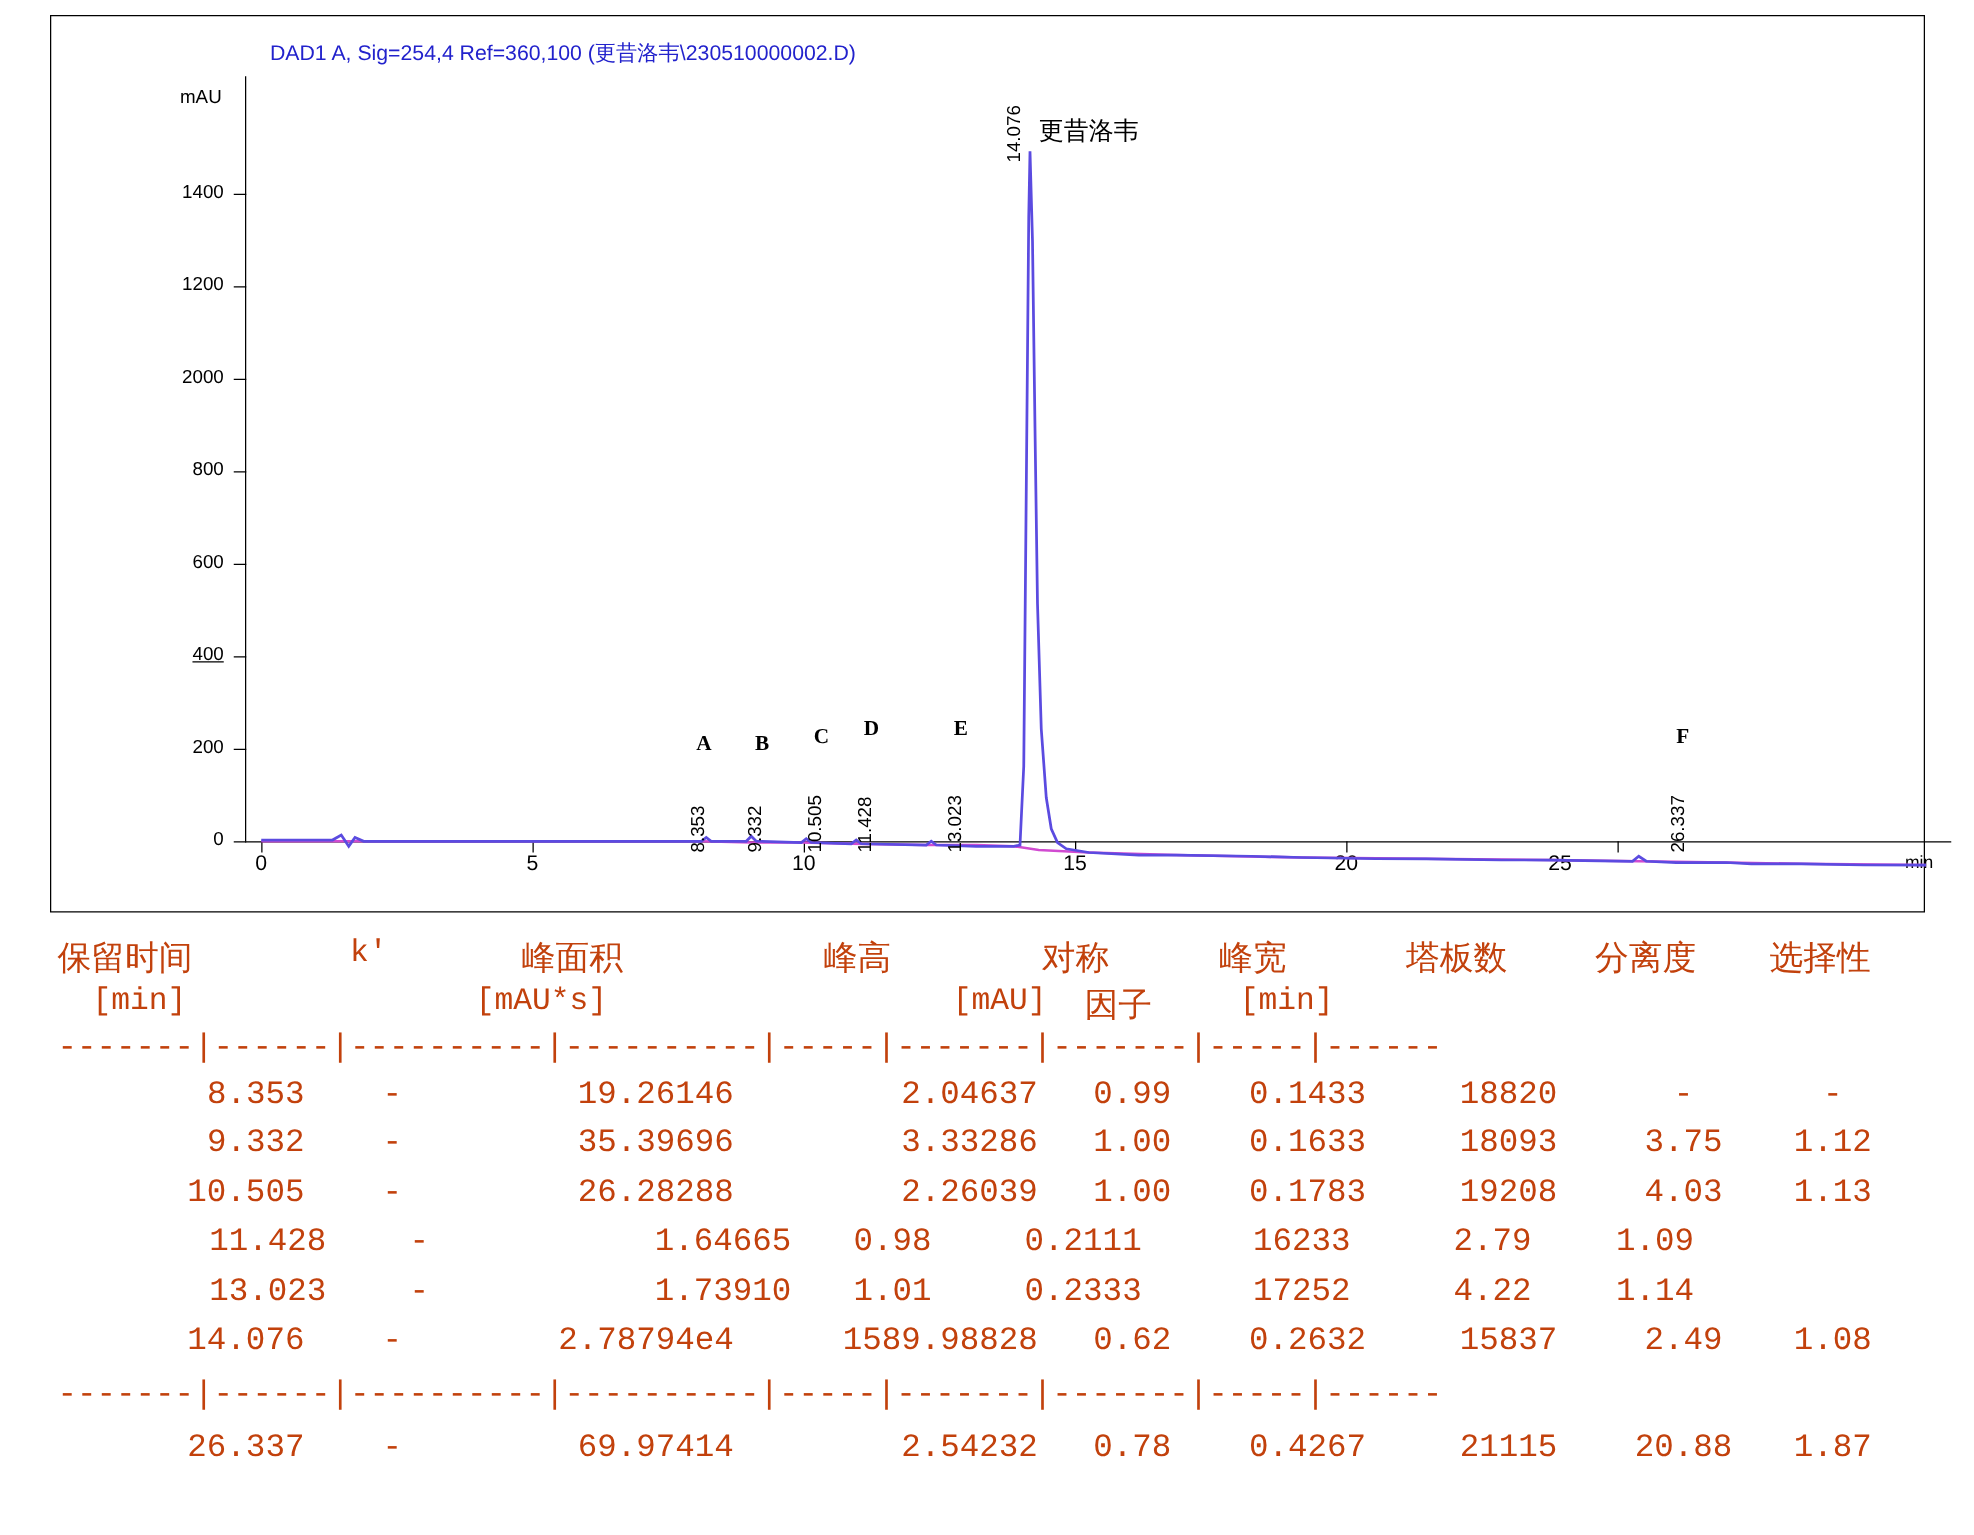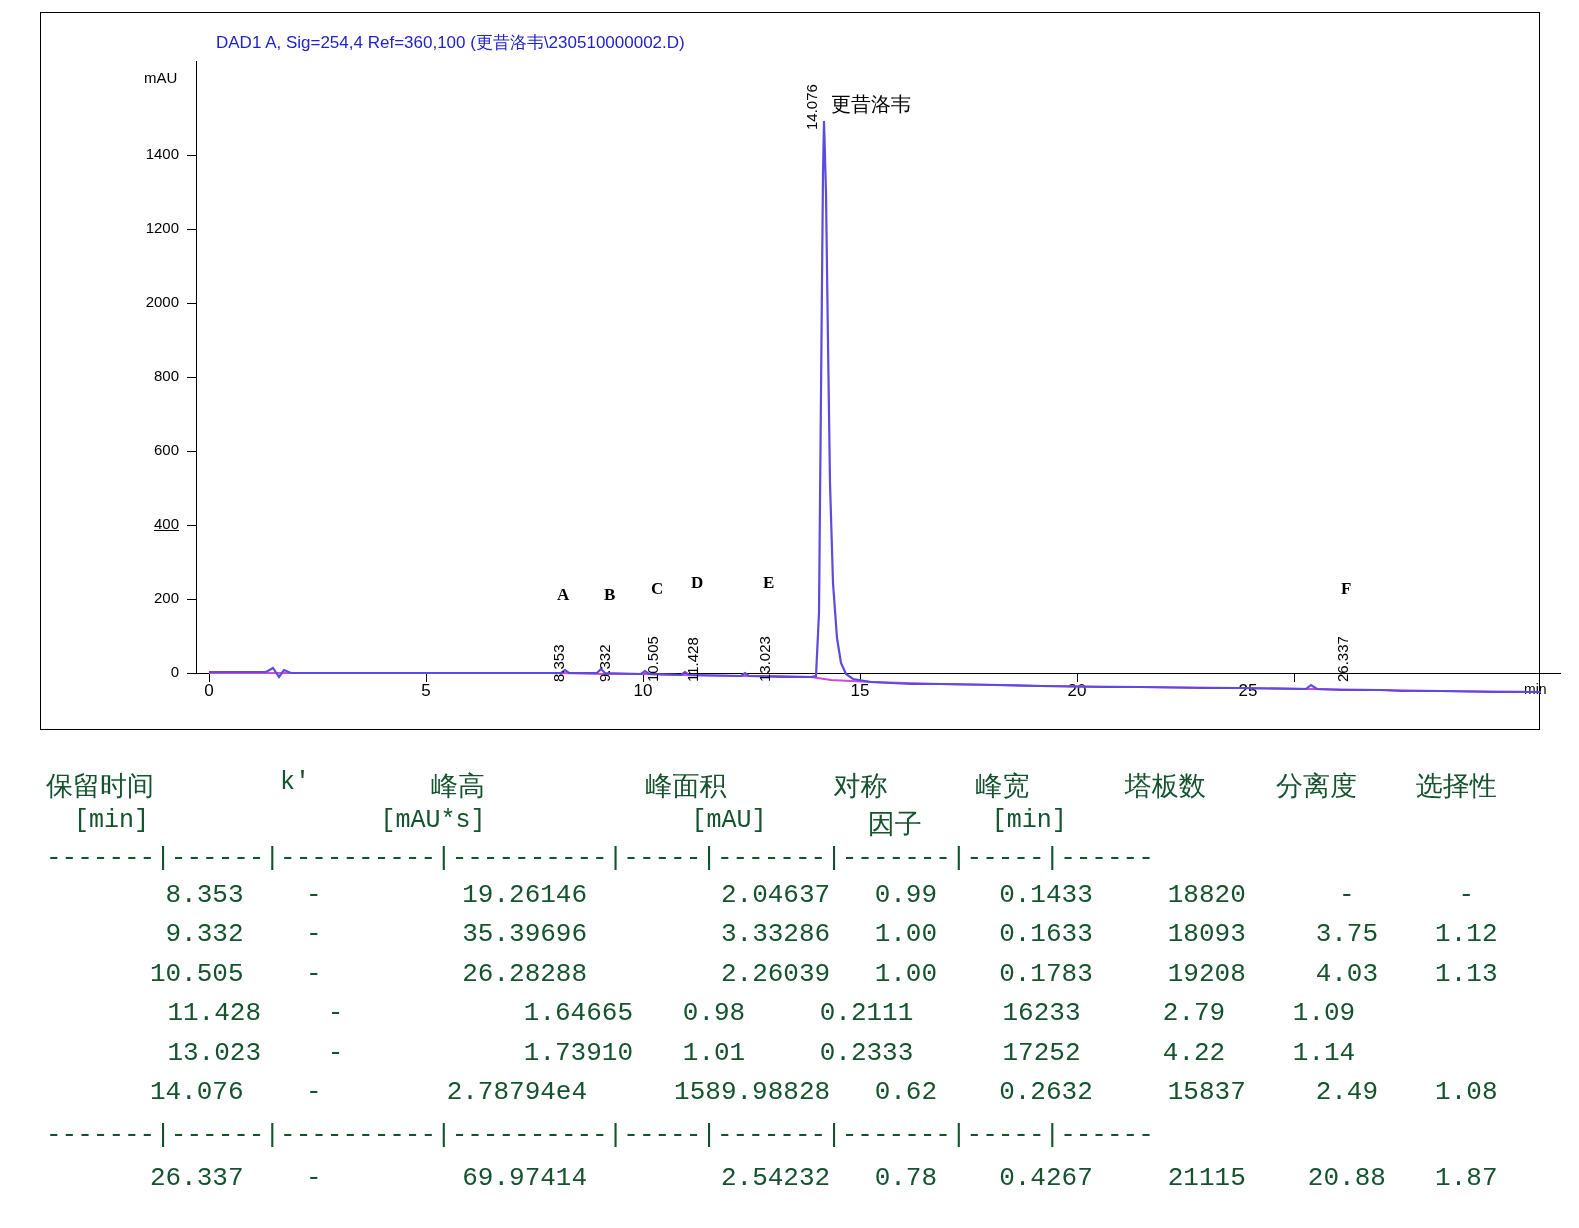--- a/index.html
+++ b/index.html
@@ -20,21 +20,21 @@
   .xtick{position:absolute;width:1px;height:9px;background:#000;top:660px;}
   .xunit{position:absolute;left:1483px;top:668px;font-size:14px;}
 
   .peaklabel{position:absolute;font-size:17px;font-family:"Liberation Serif",serif;font-weight:bold;}
   .rtlabel{position:absolute;font-size:15px;font-family:"Liberation Sans",sans-serif;
            transform:rotate(-90deg);transform-origin:left bottom;white-space:nowrap;}
   .compound{position:absolute;font-size:20px;font-family:"Liberation Sans",sans-serif;white-space:nowrap;}
 
   
   .report{position:absolute;left:46px;top:748px;width:1480px;
-          font-family:"Liberation Mono","DejaVu Sans Mono",monospace;font-size:25px;color:#14532d;margin-top:20px;}
+          font-family:"Liberation Mono","DejaVu Sans Mono",monospace;font-size:25px;color:#c2410c;}
   .hdrow{display:flex;}
   .hcell{font-family:"Liberation Sans",sans-serif;font-size:27px;text-align:center;}
   .hcell2{font-family:"Liberation Mono","DejaVu Sans Mono",monospace;font-size:25px;text-align:center;}
   .unitrow{display:flex;margin-top:2px;}
   .datarow{display:flex;font-family:"Liberation Mono","DejaVu Sans Mono",monospace;font-size:26px;line-height:1.52;}
   .c-rt{width:215px;text-align:right;padding-right:22px;}
   .c-k{width:105px;text-align:center;}
   .c-area{width:245px;text-align:right;padding-right:18px;}
   .c-hgt{width:245px;text-align:right;padding-right:16px;}
   .c-sym{width:130px;text-align:center;}
@@ -134,34 +134,34 @@
 
     <div class="peaklabel" style="left:1300px;top:566px;">F</div>
     <div class="rtlabel" style="left:1310px;top:652px;">26.337</div>
   </div>
 
   <div class="report">
 
     <div class="hdrow">
       <div class="hcell c-rt" style="text-align:left;padding-right:0;">保留时间</div>
       <div class="hcell2 c-k">k'</div>
+      <div class="hcell c-area" style="text-align:center;padding-right:0;">峰面积</div>
       <div class="hcell c-hgt" style="text-align:center;padding-right:0;">峰高</div>
-      <div class="hcell c-area" style="text-align:center;padding-right:0;">峰面积</div>
       <div class="hcell c-sym">对称</div>
       <div class="hcell c-wid">峰宽</div>
       <div class="hcell c-plate">塔板数</div>
       <div class="hcell c-res" style="width:150px;">分离度</div>
       <div class="hcell c-sel" style="width:150px;">选择性</div>
     </div>
 
     <div class="unitrow">
       <div class="hcell2 c-rt" style="text-align:left;padding-left:28px;padding-right:0;">[min]</div>
       <div class="hcell2 c-k"></div>
       <div class="hcell2 c-area" style="text-align:left;padding-left:24px;padding-right:0;">[mAU*s]</div>
-      <div class="hcell2 c-hgt" style="text-align:center;padding-left:24px;padding-right:0;">[mAU]</div>
+      <div class="hcell2 c-hgt" style="text-align:right;padding-left:24px;padding-right:0;">[mAU]</div>
       <div class="hcell c-sym">因子</div>
       <div class="hcell2 c-wid">[min]</div>
       <div class="hcell2 c-plate"></div>
       <div class="hcell2 c-res" style="width:150px;"></div>
       <div class="hcell2 c-sel" style="width:150px;"></div>
     </div>
 
     <div class="sepline">-------|------|----------|----------|-----|-------|-------|-----|------</div>
 
     <div class="datarow">

